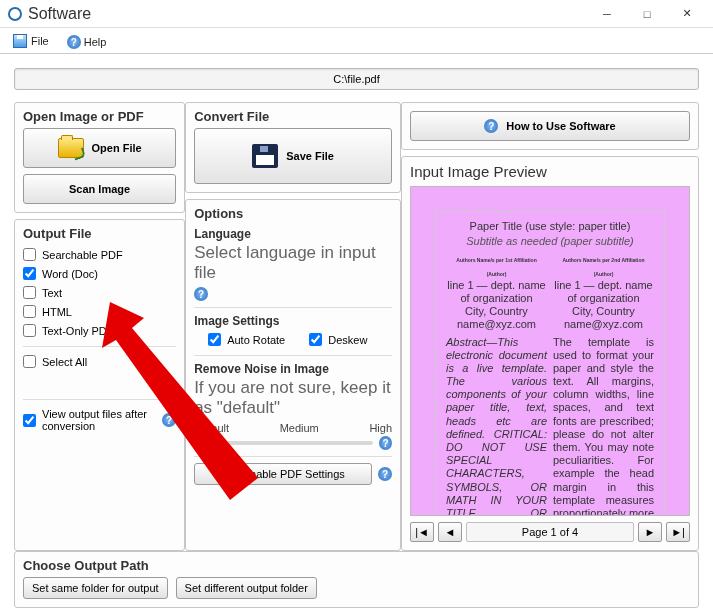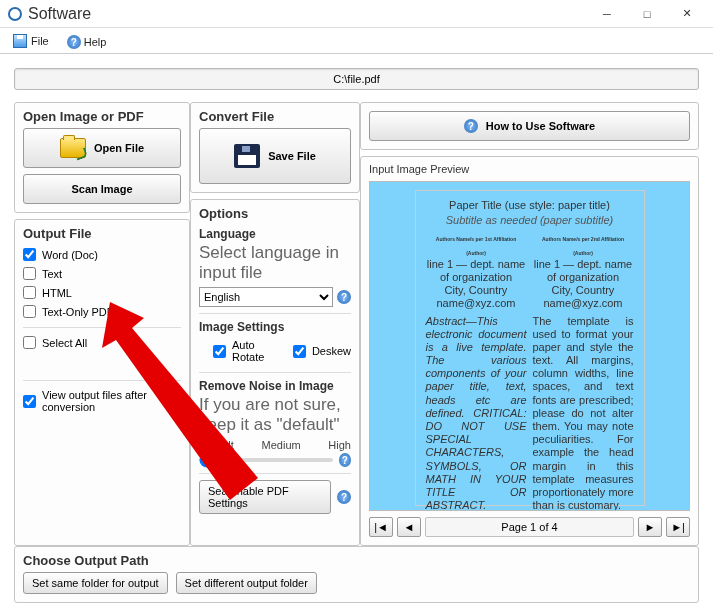--- a/index.html
+++ b/index.html
@@ -14,21 +14,21 @@
 .menubar .mitem{display:flex;align-items:center;gap:3px;padding:2px 4px;}
 .menubar .mitem span.lbl{color:#222;}
 .disk-ico{width:14px;height:14px;background:linear-gradient(#bfe2ff,#4a9be8);border:1px solid #2b6cb0;position:relative;}
 .disk-ico:after{content:"";position:absolute;top:0;left:3px;width:6px;height:4px;background:#fff;}
 .help-ico{width:14px;height:14px;border-radius:50%;background:radial-gradient(#7db8ff,#2b6cb0);color:#fff;display:flex;align-items:center;justify-content:center;font-weight:bold;font-size:10px;}
 .main{padding:8px 14px 6px 14px;}
 .pathbox{border:1px solid #b9b9b9;border-radius:3px;background:#f4f4f4;height:22px;display:flex;align-items:center;justify-content:center;margin:6px 0 12px 0;box-shadow:inset 0 1px 2px rgba(0,0,0,.1);}
 .cols{display:flex;}
 .col{display:flex;flex-direction:column;gap:6px;}
 .col.left{width:176px;}
-.col.mid{width:170px;}
+.col.mid{width:222px;}
 .col.right{flex:1;}
 .panel{border:1px solid #c6c6c6;border-radius:3px;background:#fdfdfd;padding:6px 8px 8px 8px;}
 .panel .ptitle{font-weight:bold;font-size:13px;color:#333;margin-bottom:4px;}
 .subhdr{font-weight:bold;font-size:12px;color:#333;margin:6px 0 2px 0;}
 .subtext{color:#666;font-size:17px;margin-bottom:4px;}
 .btn{border:1px solid #9a9a9a;border-radius:3px;background:linear-gradient(#fefefe,#e3e3e3);padding:10px 14px;display:flex;align-items:center;justify-content:center;gap:8px;cursor:pointer;font-size:12px;}
 .btn.small{padding:4px 8px;font-size:11px;}
 .btn.big{height:40px;font-weight:bold;font-size:13px;}
 .btn.scan{height:30px;font-weight:bold;}
 .btn.howto{height:30px;font-weight:bold;font-size:13px;}
@@ -41,21 +41,21 @@
 .chkrow{display:flex;align-items:center;gap:6px;padding:3px 0;}
 .chkrow input{width:13px;height:13px;}
 .chkrow.hr{border-top:1px solid #ddd;margin-top:6px;padding-top:8px;}
 .inforow{display:flex;align-items:center;gap:6px;}
 .inforow .help-ico{margin-left:auto;}
 .selectrow{display:flex;gap:4px;align-items:center;}
 .selectrow select{flex:1;height:20px;border:1px solid #9a9a9a;background:#fff;font-size:11px;}
 .dualchk{display:flex;gap:24px;margin-left:14px;}
 .noiseticks{display:flex;justify-content:space-between;font-size:10px;color:#444;margin-bottom:2px;}
 .slider{appearance:none;-webkit-appearance:none;width:100%;height:4px;background:#d8d8d8;border-radius:2px;}
-.previewbox{border:1px solid #bbb;background:#7dd3fc;height:330px;margin-top:6px;padding:8px;overflow:hidden;position:relative;display:flex;justify-content:center;}
+.previewbox{border:1px solid #bbb;background:#f0abfc;height:330px;margin-top:6px;padding:24px;overflow:hidden;position:relative;display:flex;justify-content:center;}
 .docpage{width:230px;height:316px;border:1px solid #ccc;padding:8px 10px;font-size:4.5px;color:#333;line-height:1.2;}
 .docpage .dhdr{text-align:center;}
 .docpage .dt{font-family:Georgia,serif;font-size:10px;margin-bottom:2px;}
 .docpage .dst{font-family:Georgia,serif;font-size:6px;color:#555;margin-bottom:4px;}
 .docpage .pcols{display:flex;gap:6px;font-size:4.5px;}
 .docpage .pc{flex:1;text-align:justify;}
 .docpage .pc b{font-size:5px;}
 .pager{display:flex;align-items:center;gap:4px;margin-top:6px;}
 .pbtn{width:24px;height:20px;border:1px solid #9a9a9a;background:linear-gradient(#fefefe,#e3e3e3);display:flex;align-items:center;justify-content:center;border-radius:2px;cursor:pointer;}
 .pager .plbl{flex:1;text-align:center;border:1px solid #c0c0c0;height:20px;display:flex;align-items:center;justify-content:center;border-radius:2px;background:#f6f6f6;}
@@ -107,20 +107,24 @@
         </div>
         <div style="height:6px"></div>
         <div class="btn scan">
           <span>Scan Image</span>
         </div>
       </div>
 
       <div class="panel" style="flex:1">
         <div class="ptitle">Output File</div>
         <div class="chkrow">
+            <input type="checkbox" style="">
+            <span>Searchable PDF</span>
+          </div>
+        <div class="chkrow">
             <input type="checkbox" checked="" style="">
             <span>Word (Doc)</span>
           </div>
         <div class="chkrow">
             <input type="checkbox" style="">
             <span>Text</span>
           </div>
         <div class="chkrow">
             <input type="checkbox" style="">
             <span>HTML</span>
@@ -149,21 +153,20 @@
           <span class="save-ico"></span>
           <span>Save File</span>
         </div>
       </div>
 
       <div class="panel" style="flex:1">
         <div class="ptitle">Options</div>
         <div class="subhdr">Language</div>
         <div class="subtext">Select language in input file</div>
         <div class="selectrow">
-          <select><option>English</option></select>
           <span class="help-ico">?</span>
         </div>
         <hr class="sep">
         <div class="subhdr">Image Settings</div>
         <div class="dualchk">
           <div class="chkrow">
               <input type="checkbox" checked="" style="">
               <span>Auto Rotate</span>
             </div>
           <div class="chkrow">
@@ -194,21 +197,21 @@
     </div>
 
     <div class="col right">
       <div class="panel" style="padding:8px">
         <div class="btn howto">
           <span class="help-ico">?</span>
           <span>How to Use Software</span>
         </div>
       </div>
       <div class="panel" style="flex:1">
-        <div style="font-size:11px;color:#333">Input Image Preview</div>
+        <div style="font-size:15px;color:#333">Input Image Preview</div>
         <div class="previewbox">
           <div class="docpage">
             <div class="dhdr">
               <div class="dt"><span>Paper Title (use style: paper title)</span></div>
               <div class="dst"><span style="font-style:italic">Subtitle as needed (paper subtitle)</span></div>
             </div>
             <div class="pcols" style="margin-bottom:4px;">
               <div class="pc" style="text-align:center"><b>Authors Name/s per 1st Affiliation (Author)</b><br>line 1 — dept. name of organization<br>City, Country<br>name@xyz.com</div>
               <div class="pc" style="text-align:center"><b>Authors Name/s per 2nd Affiliation (Author)</b><br>line 1 — dept. name of organization<br>City, Country<br>name@xyz.com</div>
             </div>

